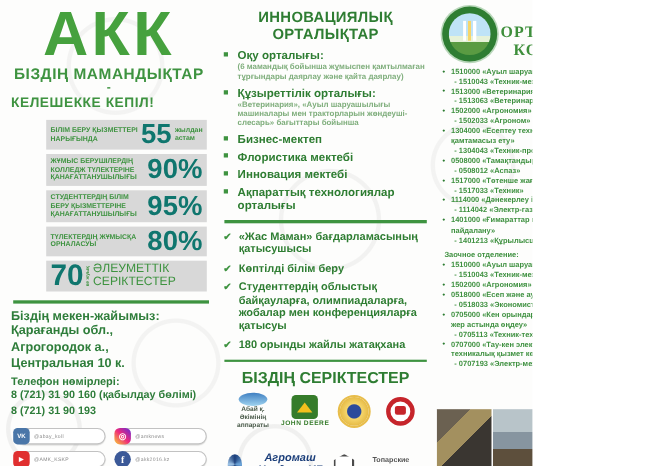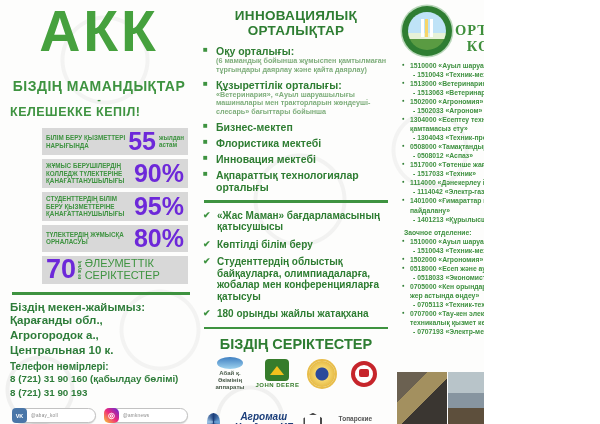--- a/index.html
+++ b/index.html
@@ -11,27 +11,27 @@
       radial-gradient(circle at 105px 60px, transparent 40px, rgba(0,0,0,.04) 41px, rgba(0,0,0,.04) 44px, transparent 45px),
       radial-gradient(circle at 300px 200px, transparent 42px, rgba(0,0,0,.045) 43px, rgba(0,0,0,.045) 46px, transparent 47px),
       radial-gradient(circle at 430px 150px, transparent 34px, rgba(0,0,0,.04) 35px, rgba(0,0,0,.04) 38px, transparent 39px),
       radial-gradient(circle at 560px 260px, transparent 38px, rgba(0,0,0,.05) 39px, rgba(0,0,0,.05) 42px, transparent 43px),
       radial-gradient(circle at 250px 420px, transparent 30px, rgba(0,0,0,.05) 31px, rgba(0,0,0,.05) 34px, transparent 35px),
       radial-gradient(circle at 520px 30px, transparent 30px, rgba(0,0,0,.04) 31px, rgba(0,0,0,.04) 34px, transparent 35px);}
   .col{position:absolute;top:0;box-sizing:border-box;}
   
   .col-left{left:0;width:196px;height:424px;padding:4px 8px 4px 10px;}
   .acronym{font-size:57px;font-weight:800;color:#46a13e;text-align:center;line-height:.95;letter-spacing:3px;}
-  .subtitle1{font-size:14px;font-weight:800;color:#3e9340;text-align:center;margin-top:20px;letter-spacing:.5px;}
+  .subtitle1{font-size:14px;font-weight:800;color:#3e9340;text-align:center;margin-top:1px;letter-spacing:.5px;}
   .subdash{font-size:11px;font-weight:800;color:#3e9340;text-align:center;line-height:1;}
   .subtitle2{font-size:12.5px;font-weight:800;color:#3e9340;letter-spacing:.5px;}
   .stats{margin-top:9px;display:flex;flex-direction:column;gap:4px;align-items:flex-end;}
   .stat{width:146px;background:#d8d8d8;padding:3px 4px;display:flex;align-items:center;gap:3px;box-sizing:border-box;min-height:27px;}
   .stat-label{flex:1;font-size:6.3px;font-weight:bold;color:#3e9340;line-height:1.2;text-transform:uppercase;}
-  .stat-value{font-size:25px;font-weight:800;color:#6d28d9;line-height:.85;white-space:nowrap;}
+  .stat-value{font-size:25px;font-weight:800;color:#0f766e;line-height:.85;white-space:nowrap;}
   .stat-suffix{width:25px;font-size:6.3px;font-weight:bold;color:#3e9340;line-height:1.1;}
   .stat-suffix:empty{display:none;}
   .stat70{width:146px;background:#d8d8d8;padding:2px 4px;display:flex;align-items:center;gap:2px;box-sizing:border-box;min-height:28px;}
   .stat70 .stat-value{font-size:27px;}
   .v-suffix{font-size:4.6px;font-weight:bold;color:#3e9340;writing-mode:vertical-rl;transform:rotate(180deg);line-height:1;}
   .stat70-label{flex:1;font-size:11px;font-weight:400;color:#3e9340;line-height:1.05;}
   .divider-left{width:178px;height:3px;background:#3e9340;margin:8px 0 6px 2px;}
   .addr-heading{font-size:11.5px;font-weight:800;color:#2e7d3a;}
   .addr-line{font-size:11.5px;font-weight:800;color:#2e7d3a;line-height:1.3;}
   .phone-heading{font-size:10px;font-weight:800;color:#2e7d3a;margin-top:3px;}

